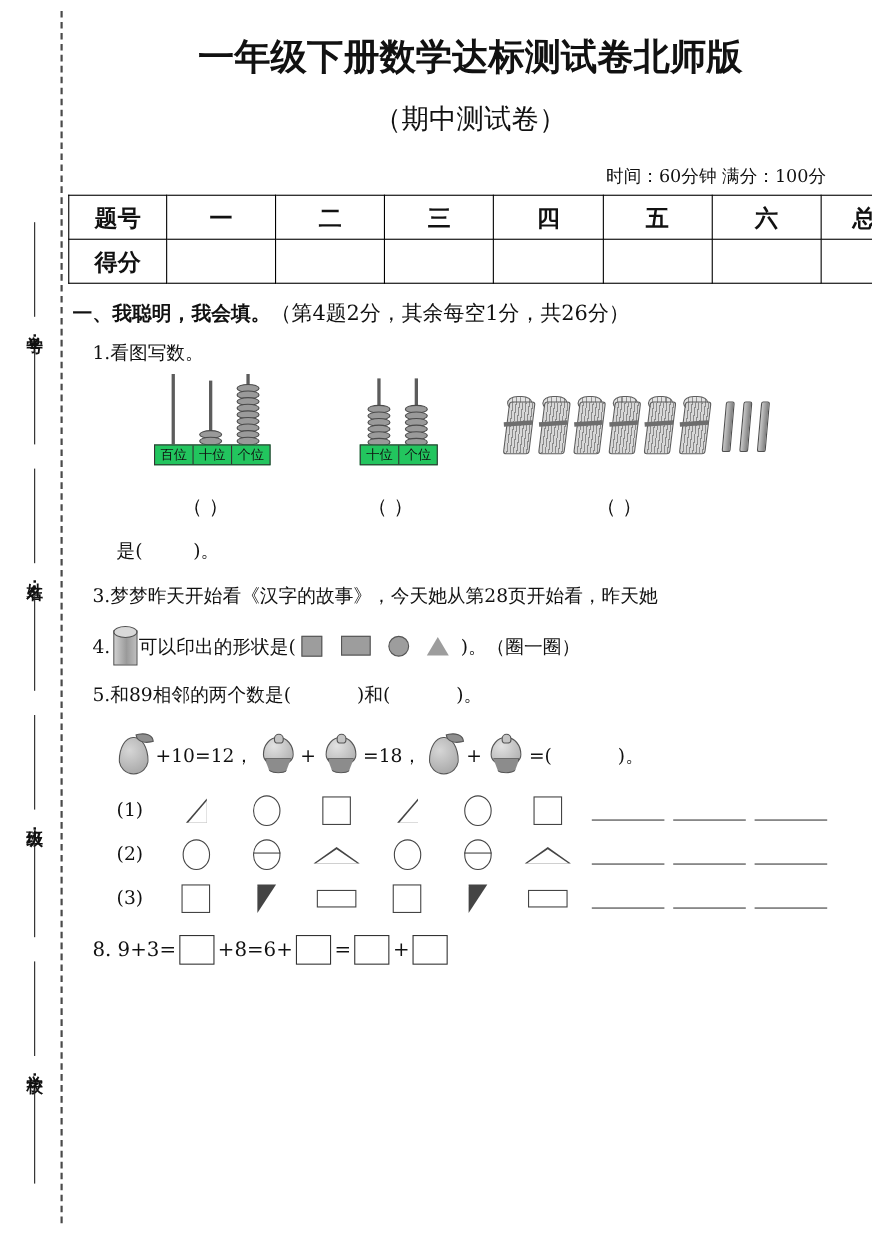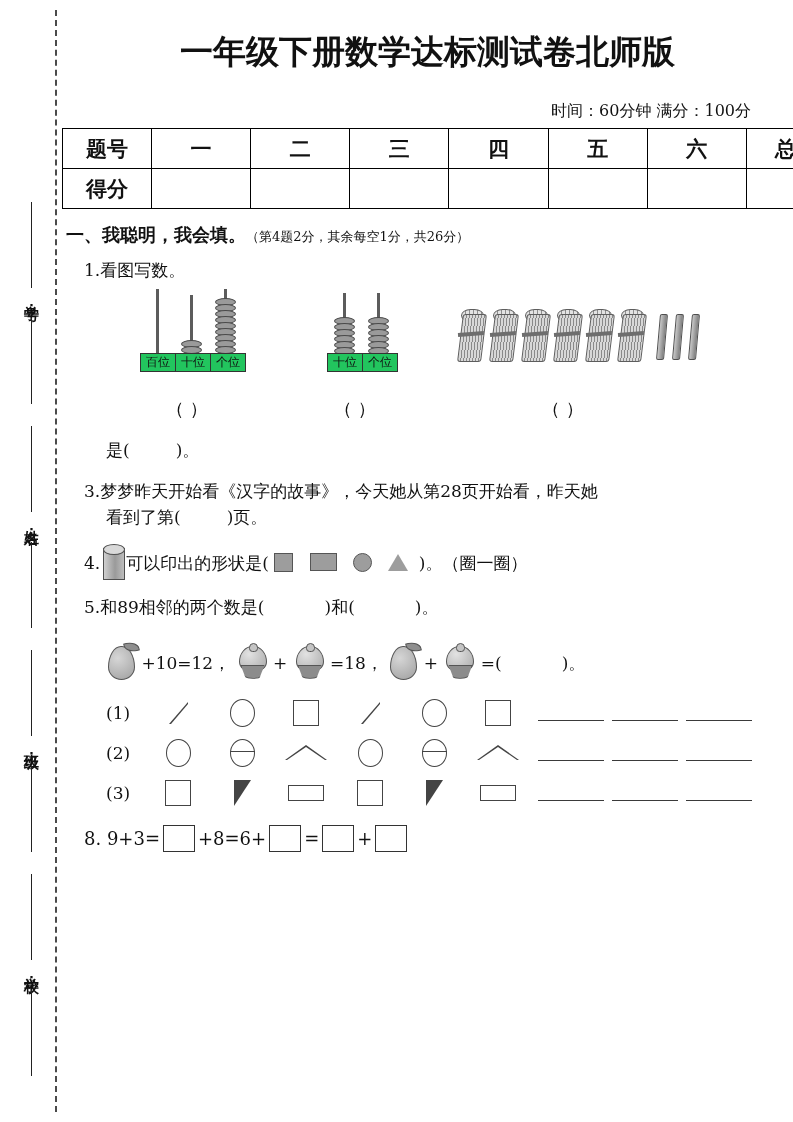--- a/index.html
+++ b/index.html
@@ -102,21 +102,21 @@
   table.score-table td.hdr-cell { width: 86px; }
 
   
   .section-head {
     margin: 14px 0 0 0;
     padding-left: 4px;
     font-size: 18px;
     font-family: "DejaVu Serif", serif;
   }
   .section-head b { font-weight: bold; }
-  .section-head .pts { font-size: 13px; }
+  .section-head .pts { font-size: 19px; }
 
   .q {
     padding-left: 22px;
     font-size: 17px;
     line-height: 1.55;
     font-family: "DejaVu Serif", serif;
   }
   .q-indent {
     padding-left: 44px;
     font-size: 17px;
@@ -463,20 +463,21 @@
   <div class="margin-block" style="top:868px;">
     <div class="margin-rule"></div>
     <div class="margin-label">学校：</div>
     <div class="margin-rule"></div>
   </div>
 </div>
 
 <div id="page">
 
   <div class="title-main">一年级下册数学达标测试卷北师版</div>
+  <div class="title-sub">（期中测试卷）</div>
   <div class="meta-line">时间：60分钟  满分：100分</div>
 
   <table class="score-table">
     <tbody>
         <tr>
       <td class="hdr-cell">题号</td>
       <td>一</td>
       <td>二</td>
       <td>三</td>
       <td>四</td>
@@ -605,23 +606,20 @@
 
   <div class="q-indent">
     <span>是(</span><span class="gapS"></span><span>)。</span>
   </div>
 
   <div class="row-gap-14"></div>
 
   <div class="q">
     <span>3.</span><span>梦梦昨天开始看《汉字的故事》，今天她从第28页开始看，昨天她</span>
   </div>
-  <div class="q-indent">
-    <span>看到了第(</span><span class="gapS"></span><span>)页。</span>
-  </div>
 
   <div class="row-gap-14"></div>
 
   <div class="q">
     <span>4.</span><span class="cyl"><span class="tube"></span><span class="cap"></span></span><span>可以印出的形状是(</span>&nbsp;<span class="shape-sq-filled"></span>&nbsp;&nbsp;&nbsp;<span class="shape-rect-filled"></span>&nbsp;&nbsp;&nbsp;<span class="shape-circ-filled"></span>&nbsp;&nbsp;&nbsp;<span class="shape-tri-filled"></span>&nbsp;&nbsp;<span>)。（圈一圈）</span>
   </div>
 
   <div class="row-gap-14"></div>
 
   <div class="q">

